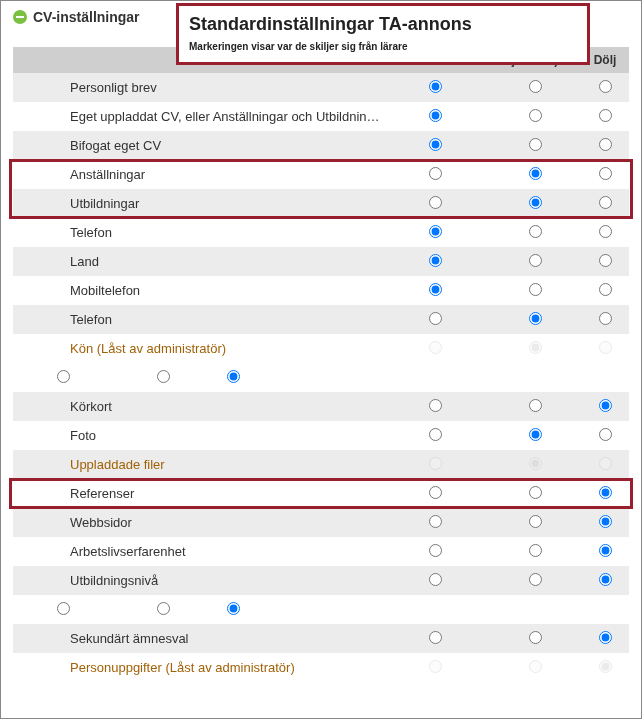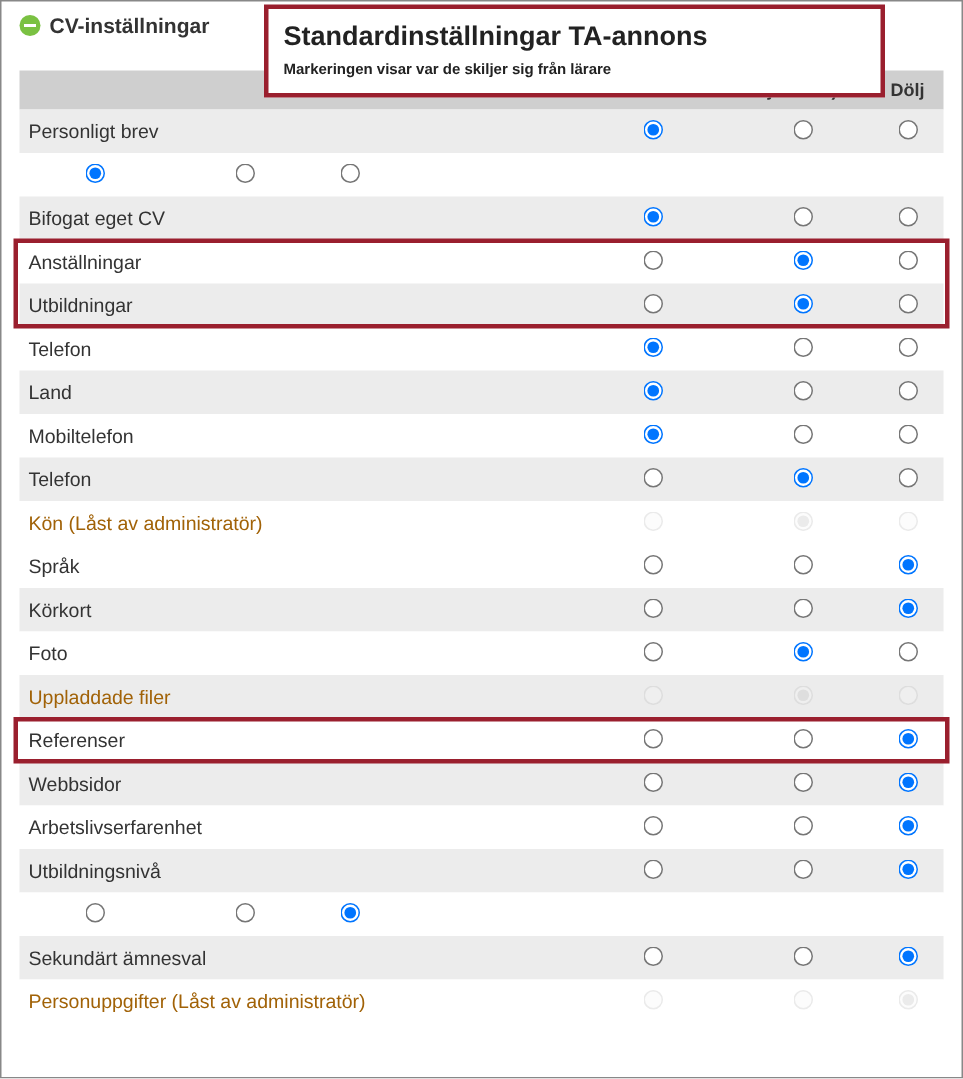--- a/index.html
+++ b/index.html
@@ -84,25 +84,26 @@
     height: 29px;
     border-bottom: 0;
   }
   .row:nth-child(odd) .bg,
   .row.odd { background: #ececec; }
   .row.even { background: #fff; }
   .row.locked .label { color: #a16207; }
   .row.locked input[type=radio] { opacity: 0.45; }
   .label {
     flex: 1 1 auto;
-    padding-left: 6px;
+    padding-left: 22px;
     color: #333;
     white-space: nowrap;
     overflow: hidden;
     text-overflow: ellipsis;
+    margin-left: 35px;
   }
   .cell {
     width: 100px;
     text-align: center;
   }
   .cell.last { width: 44px; text-align: center; padding-right: 4px;}
   input[type=radio] {
     margin: 0;
     cursor: pointer;
   }
@@ -137,20 +138,21 @@
   </div>
 
   <div class="rows-container" id="rows">
       <div class="row odd">
         <div class="label">Personligt brev</div>
         <div class="cell"><input type="radio" name="row0" checked="" style=""></div>
         <div class="cell"><input type="radio" name="row0" style=""></div>
         <div class="cell last"><input type="radio" name="row0" style=""></div>
       </div>
       <div class="row even">
+        <div class="label">Eget uppladdat CV, eller Anställningar och Utbildningar</div>
         <div class="cell"><input type="radio" name="row1" checked="" style=""></div>
         <div class="cell"><input type="radio" name="row1" style=""></div>
         <div class="cell last"><input type="radio" name="row1" style=""></div>
       </div>
       <div class="row odd">
         <div class="label">Bifogat eget CV</div>
         <div class="cell"><input type="radio" name="row2" checked="" style=""></div>
         <div class="cell"><input type="radio" name="row2" style=""></div>
         <div class="cell last"><input type="radio" name="row2" style=""></div>
       </div>
@@ -190,21 +192,20 @@
         <div class="cell"><input type="radio" name="row8" checked="" style=""></div>
         <div class="cell last"><input type="radio" name="row8" style=""></div>
       </div>
       <div class="row even locked">
         <div class="label">Kön (Låst av administratör)</div>
         <div class="cell"><input type="radio" name="row9" disabled="" style=""></div>
         <div class="cell"><input type="radio" name="row9" disabled="" checked="" style=""></div>
         <div class="cell last"><input type="radio" name="row9" disabled="" style=""></div>
       </div>
       <div class="row even">
-        <div class="label">Språk</div>
         <div class="cell"><input type="radio" name="row11" style=""></div>
         <div class="cell"><input type="radio" name="row11" style=""></div>
         <div class="cell last"><input type="radio" name="row11" checked="" style=""></div>
       </div>
       <div class="row odd">
         <div class="label">Körkort</div>
         <div class="cell"><input type="radio" name="row12" style=""></div>
         <div class="cell"><input type="radio" name="row12" style=""></div>
         <div class="cell last"><input type="radio" name="row12" checked="" style=""></div>
       </div>

